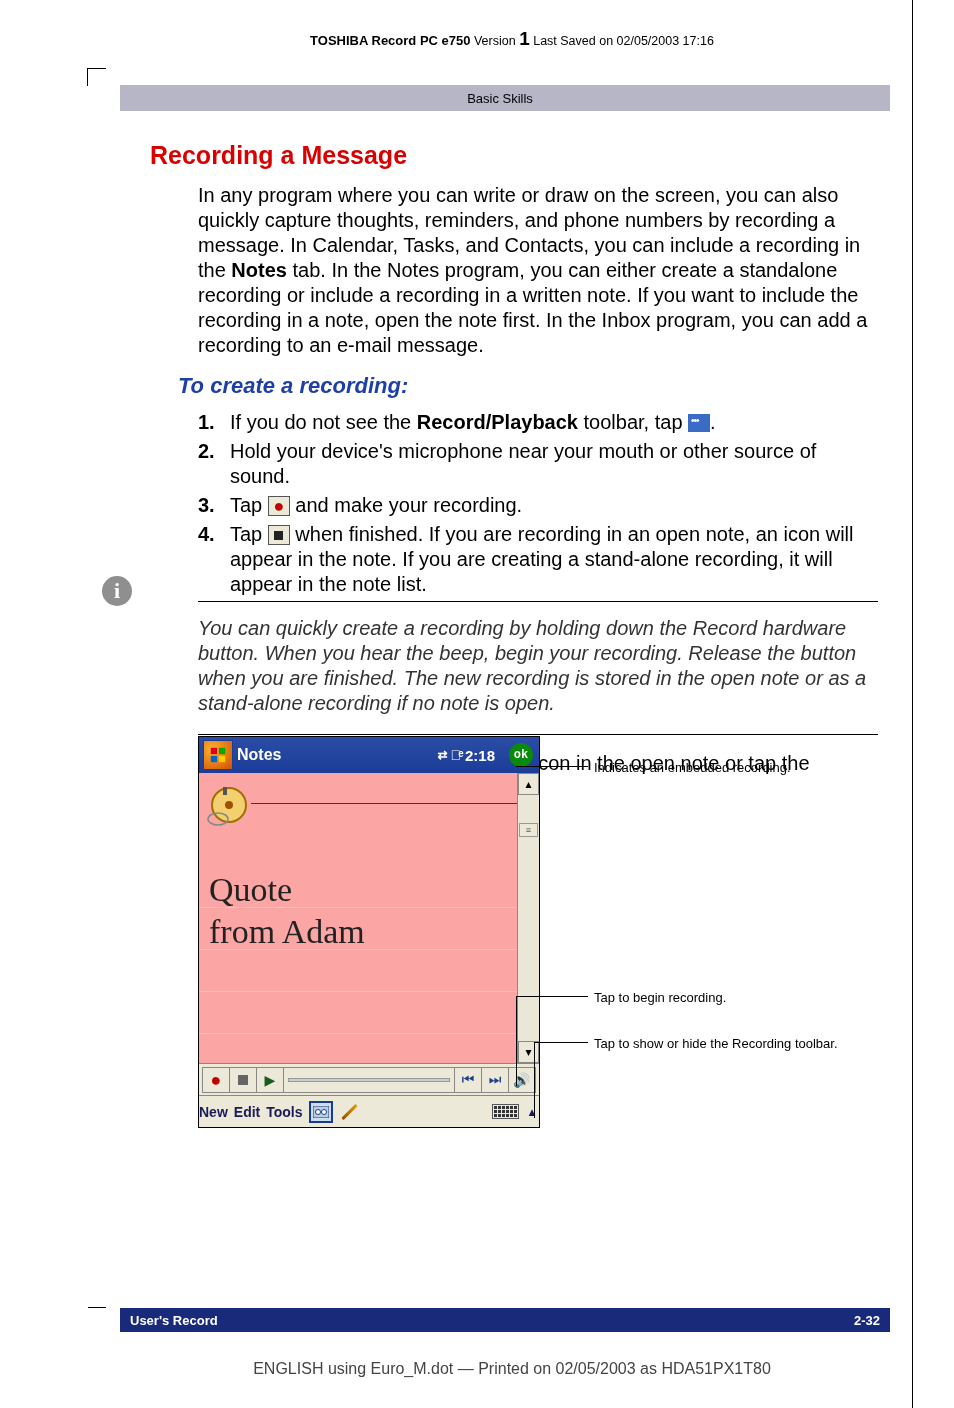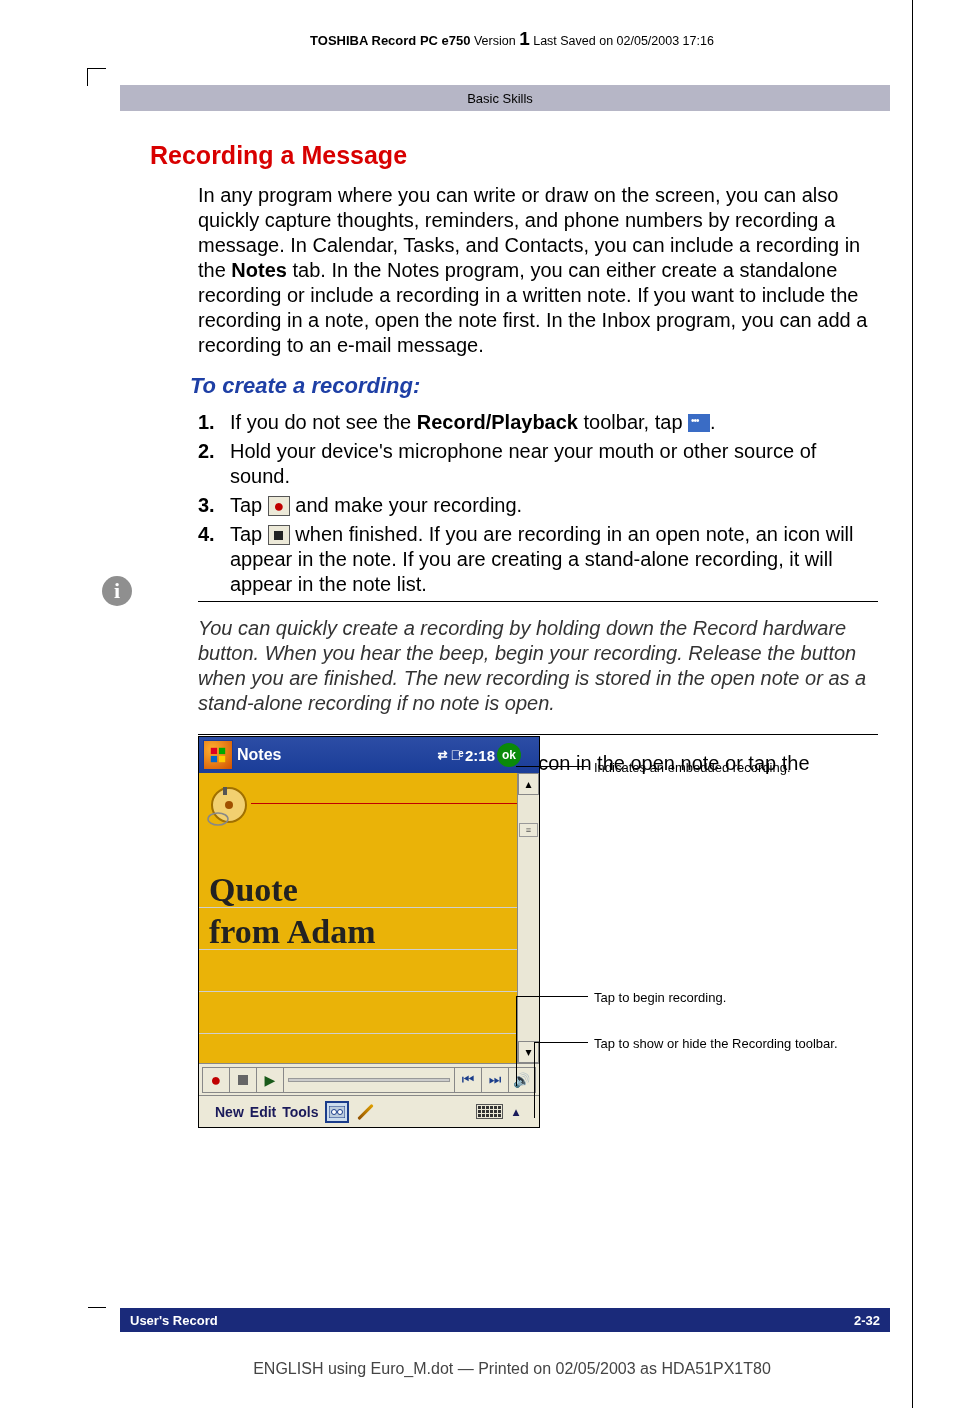--- a/index.html
+++ b/index.html
@@ -47,21 +47,21 @@
     top: 140px;
     left: 150px;
     width: 730px;
     font-size: 20px;
     line-height: 1.25;
   }
 
   .h1-red { color: #d80000; font-size: 25px; font-weight: bold; margin-bottom: 12px; }
   .body-indent { margin-left: 48px; }
   .para { margin-bottom: 12px; }
-  .h2-blue { color: #1e3fa5; font-size: 22px; font-style: italic; font-weight: bold; margin: 14px 0 10px 40px; }
+  .h2-blue { color: #1e3fa5; font-size: 22px; font-style: italic; font-weight: bold; margin: 14px 0 10px 28px; }
 
   ol.steps { list-style: none; margin-left: 48px; }
   ol.steps li { display: flex; margin-bottom: 4px; }
   ol.steps .num { font-weight: bold; width: 32px; flex-shrink: 0; }
   ol.steps .txt { flex: 1; }
 
   .inline-icon {
     display: inline-block;
     width: 22px; height: 18px;
     background: #3a6cc5;
@@ -124,39 +124,38 @@
     margin: 0 4px;
     background: radial-gradient(circle at 30% 30%, #ffb030, #d05000);
     border: 1px solid #1a3d98;
     display: flex; align-items: center; justify-content: center;
   }
   .ppc-start svg { width: 18px; height: 18px; }
   .ppc-time { position: absolute; right: 44px; font-size: 15px; font-weight: bold; display: flex; align-items: center; gap: 4px;}
   .ppc-time .conn { font-size: 12px; letter-spacing: -1px; }
   .ppc-time .spk { font-size: 14px; }
   .ppc-ok {
-    position: absolute; right: 18px;
+    position: absolute; right: 6px;
     width: 24px; height: 24px;
     border-radius: 50%;
     background: #0a8a0a;
     color: #fff;
     font-size: 12px;
     font-weight: bold;
-    display: flex; align-items: center; justify-content: center;
+    display: flex; align-items: center; justify-content: center; font-family: Liberation Mono, monospace;
   }
   .ppc-body {
     display: flex;
     height: 290px;
     position: relative;
   }
   .ppc-canvas {
     flex: 1;
-    background: #eab308;
+    background: #fca5a5;
     position: relative;
-    font-weight: bold;
   }
   .ppc-canvas .ruled { position: absolute; left: 0; right: 0; height: 1px; background: #cfcfcf; }
   .ppc-emb-icon {
     position: absolute;
     top: 8px; left: 6px;
     width: 48px; height: 46px;
   }
   .ppc-emb-line { position: absolute; top: 30px; left: 52px; width: 266px; height: 1px; background: #c00000; }
   .hand-text { font-family: "Comic Sans MS", "Bradley Hand", cursive; font-size: 34px; color: #222; position: absolute; }
   .ppc-scroll {
@@ -181,21 +180,21 @@
   .tb-btn { width: 28px; height: 26px; border: 1px solid #888; background: #ece9d8; display:flex; align-items:center; justify-content:center; font-size: 14px; margin-left: -1px;}
   .tb-btn:first-child { margin-left: 0; }
   .tb-slider { flex: 1; height: 26px; border: 1px solid #888; margin-left: -1px; display:flex; align-items:center; padding: 0 4px; }
   .slider-track { height: 4px; background: #ccc; flex:1; border: 1px solid #999; }
   .ppc-menubar {
     height: 32px;
     background: #ece9d8;
     border-top: 1px solid #888;
     display: flex;
     align-items: center;
-    padding: 0 16px;
+    padding: 0 0;
     font-size: 14px;
     font-weight: bold;
     color: #1a1a5a;
     gap: 6px;
   }
   .ppc-menubar .menu-icon {
     width: 24px; height: 22px; border: 2px solid #1a3c8a; background: #cde;
     display:flex; align-items:center; justify-content:center;
   }
   .ppc-menubar .pen {

